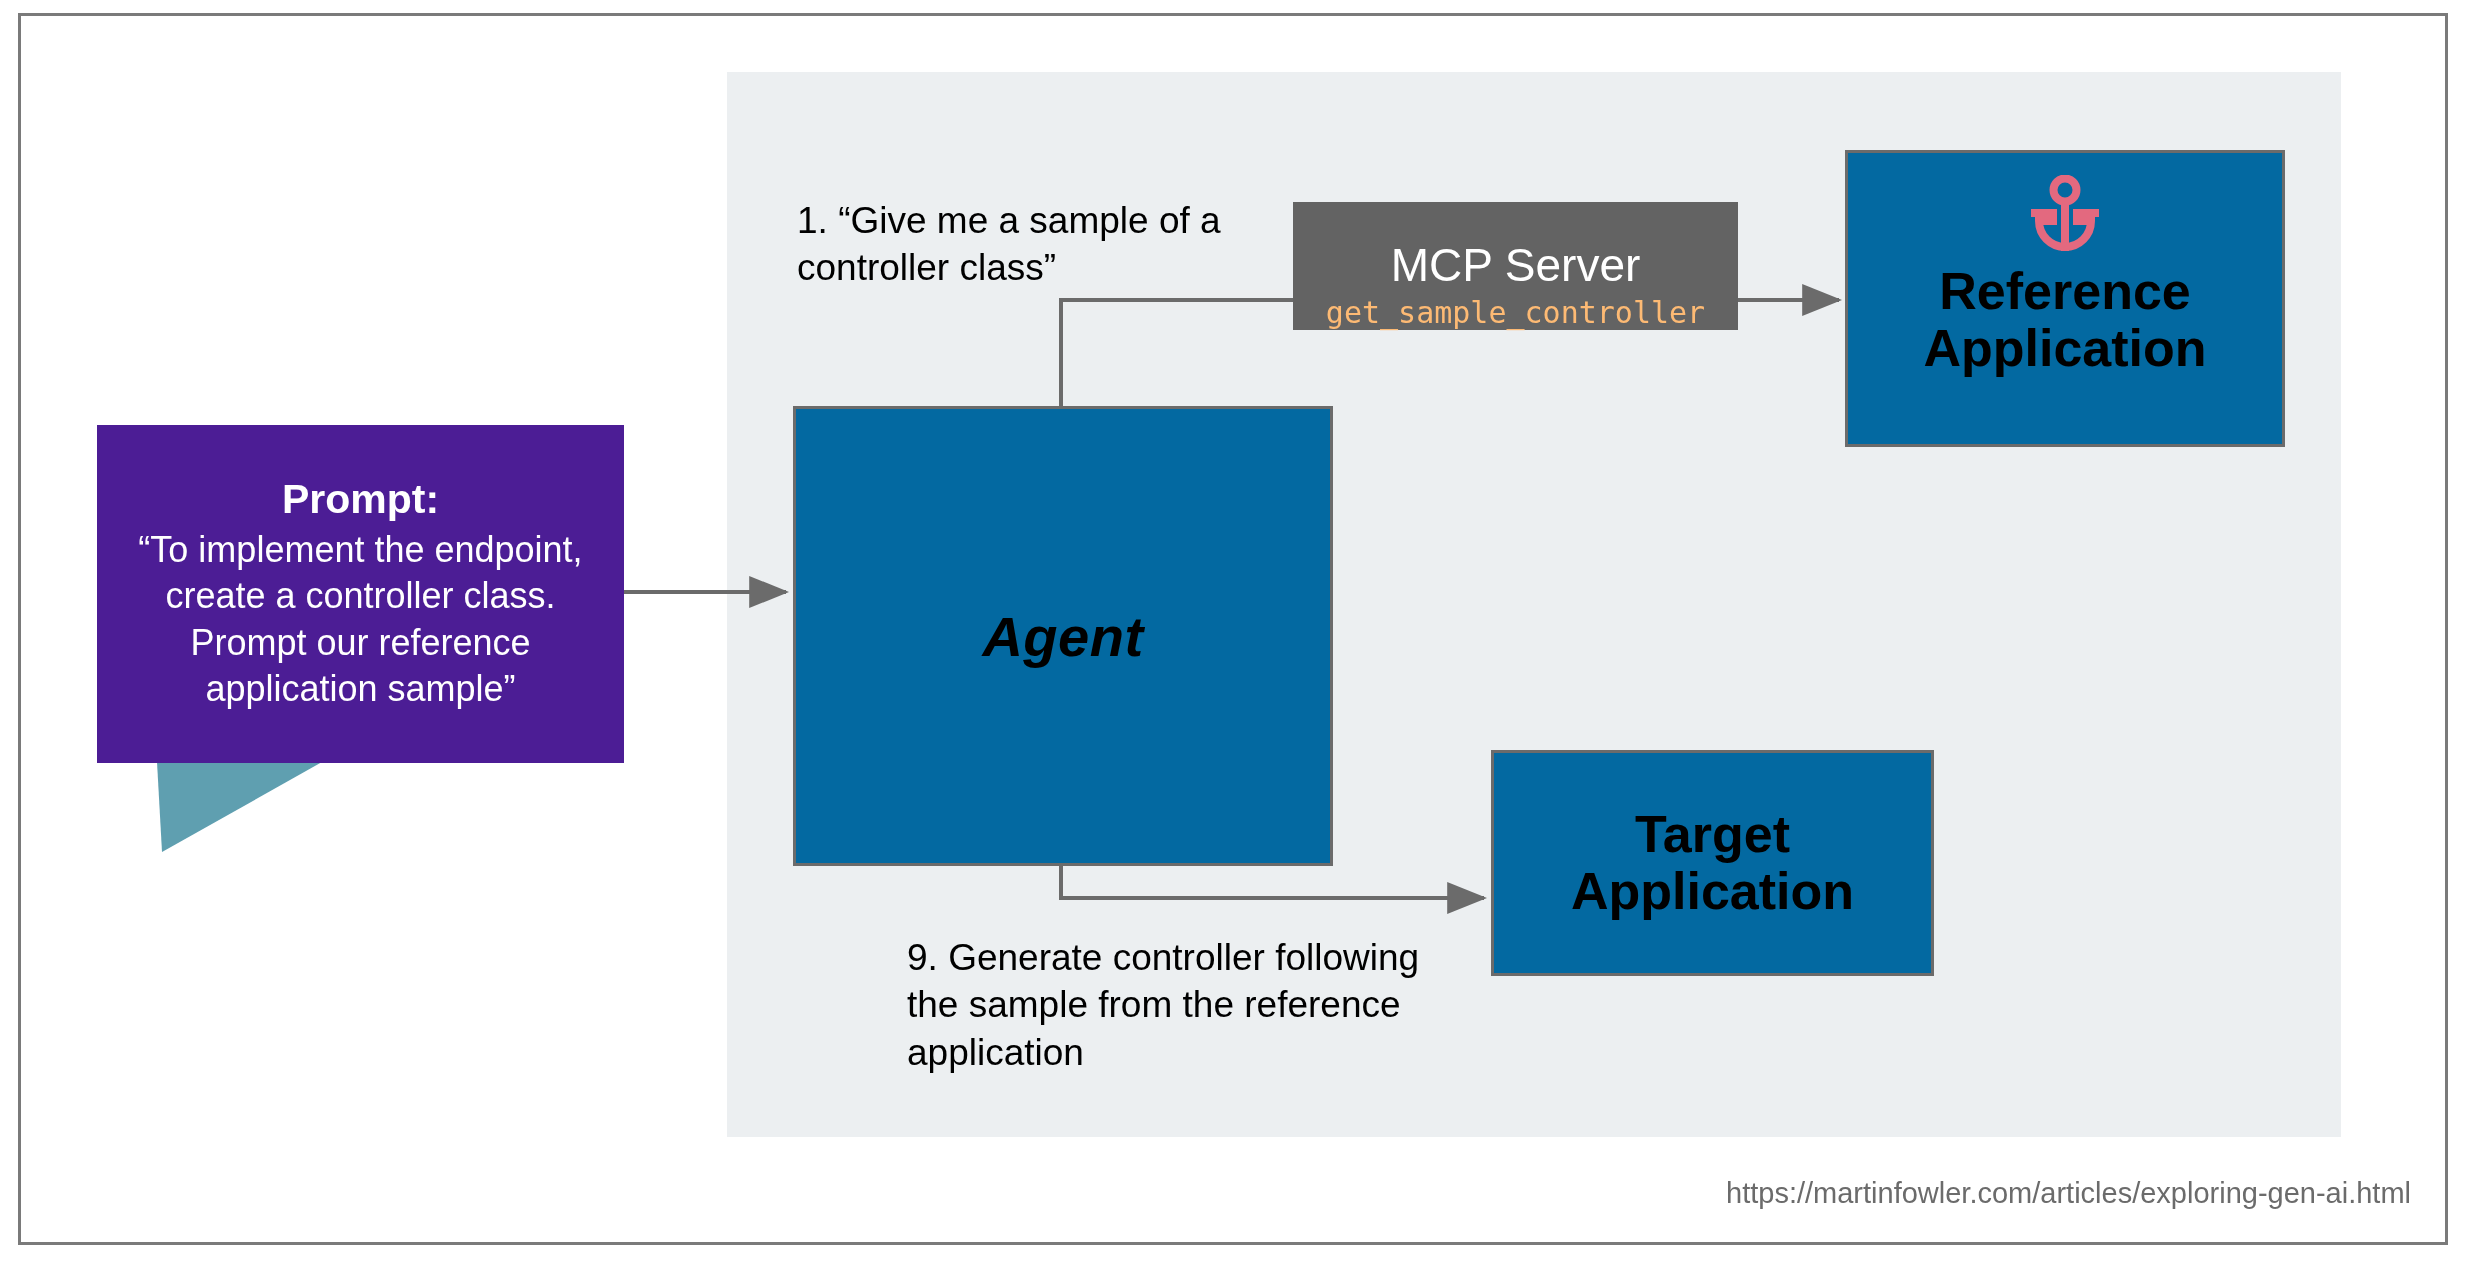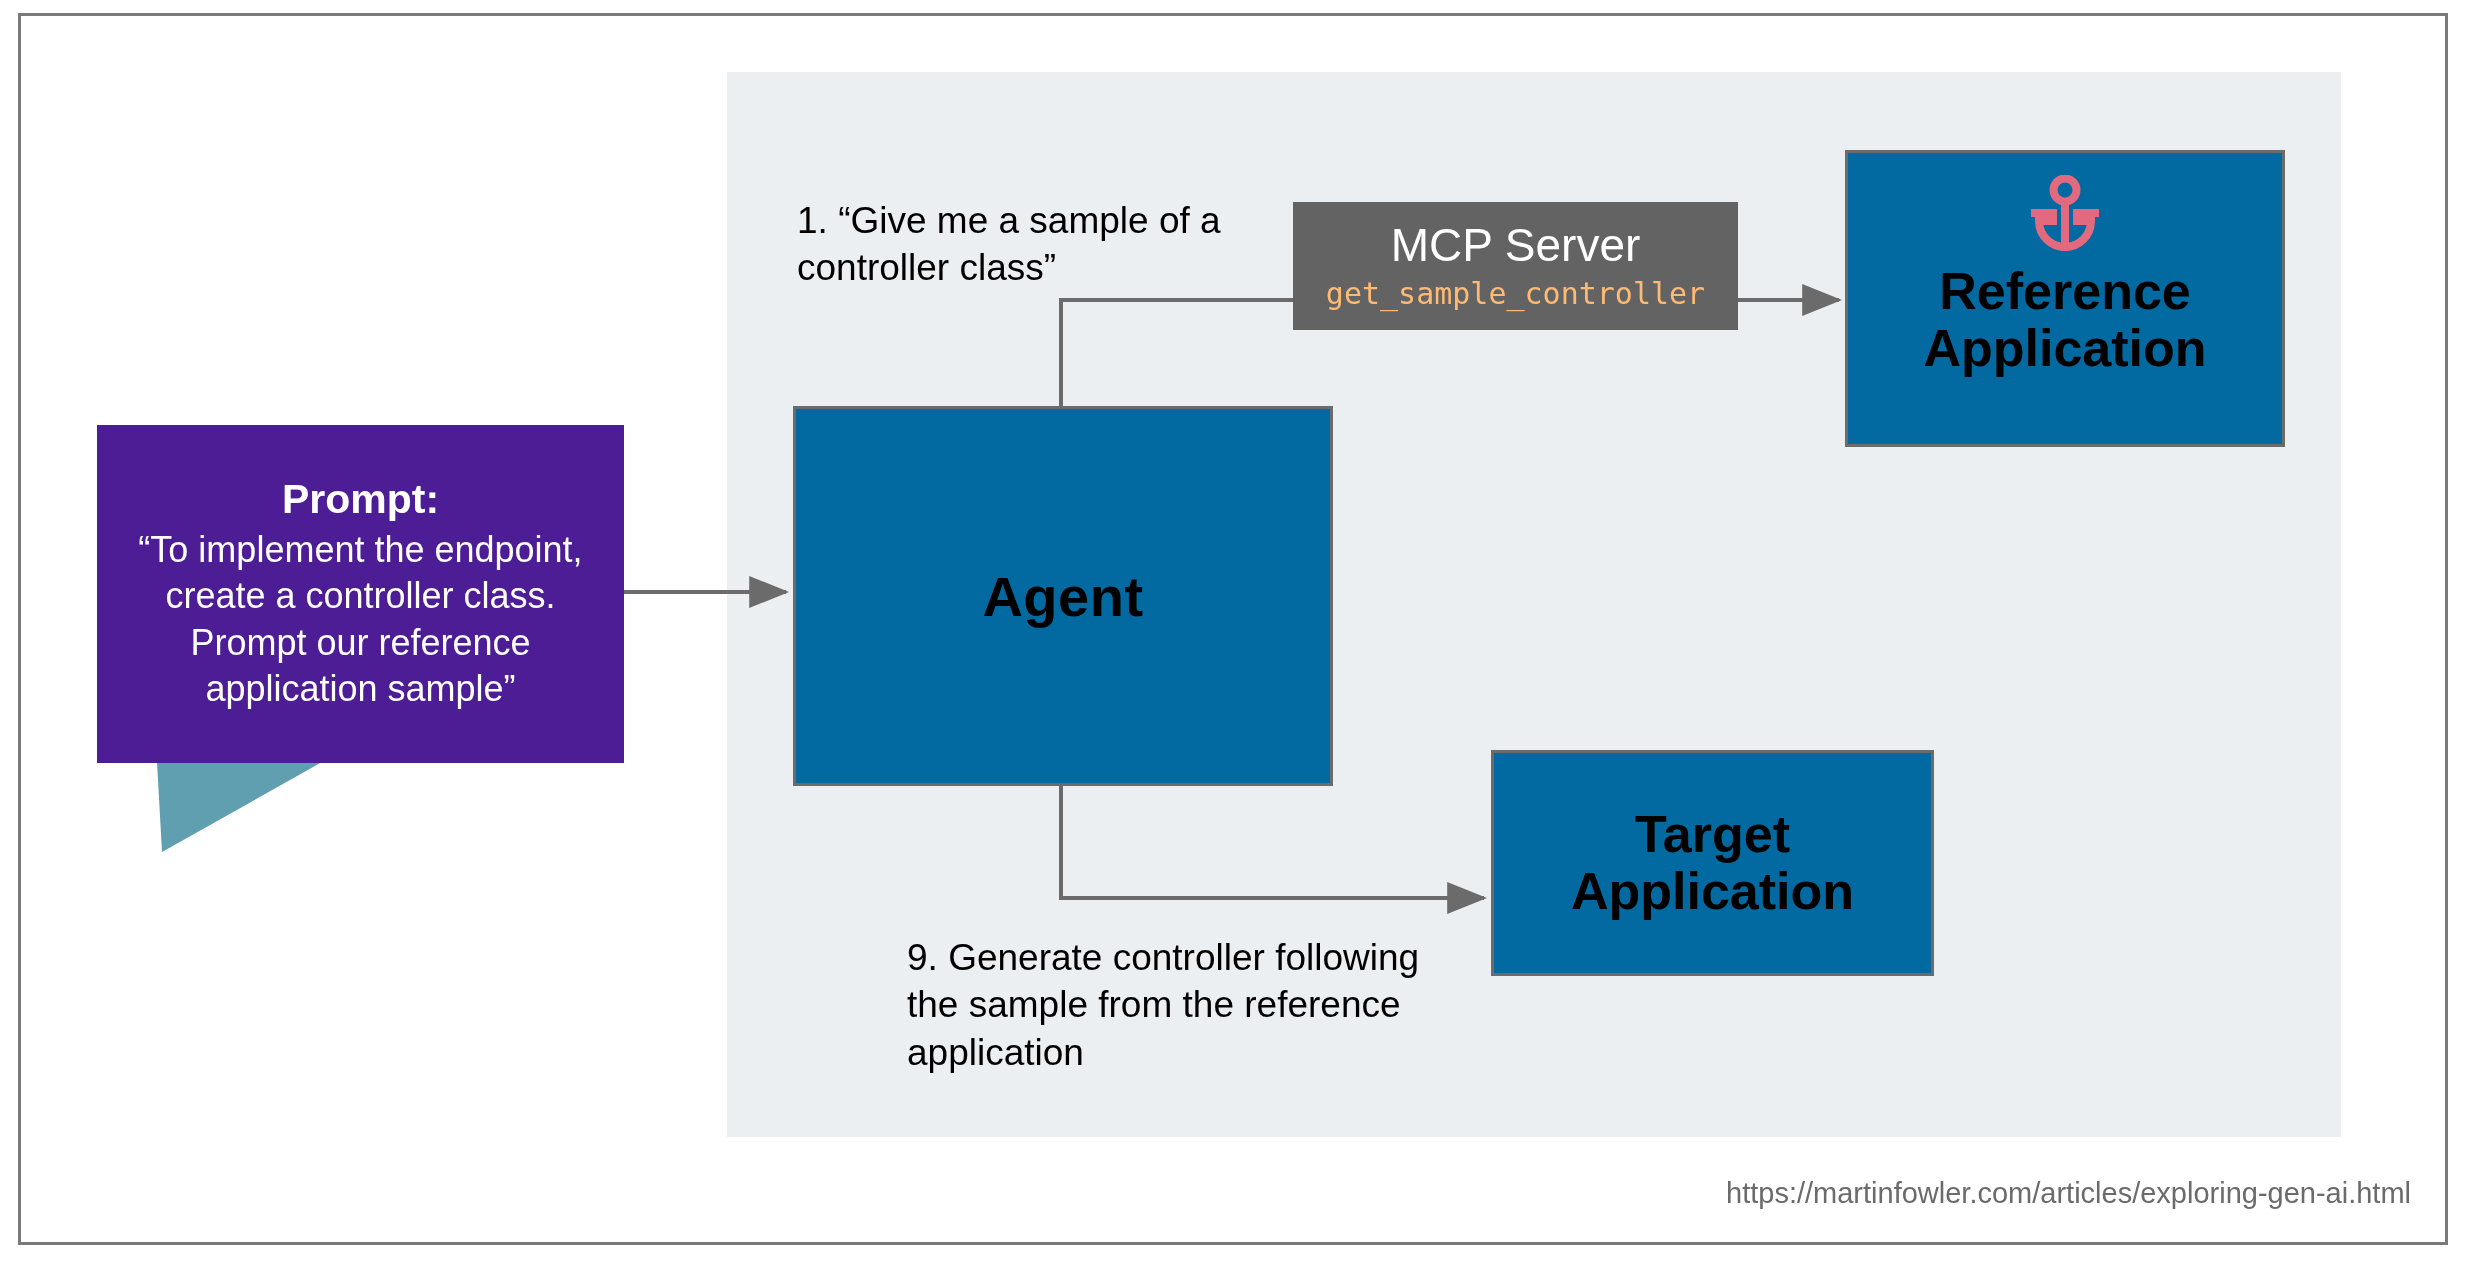--- a/index.html
+++ b/index.html
@@ -52,37 +52,38 @@
     flex-direction: column;
     align-items: center;
     justify-content: center;
     text-align: center;
   }
 
   .box-agent {
     left: 793px;
     top: 406px;
     width: 540px;
-    height: 380px;
+    height: 460px;
+    font-style: italic;
   }
   .box-agent .box-title {
     font-size: 56px;
     font-weight: bold;
     color: #000000;
     letter-spacing: 0.5px;
   }
 
   .box-mcp {
     left: 1293px;
     top: 202px;
     width: 445px;
     height: 128px;
     background: #636363;
     border: none;
-    justify-content: center;
+    justify-content: flex-end;
   }
   .box-mcp .mcp-title {
     font-size: 46px;
     color: #ffffff;
     line-height: 1.05;
   }
   .box-mcp .mcp-tool {
     font-family: "DejaVu Sans Mono", monospace;
     font-size: 30px;
     color: #fdba74;

